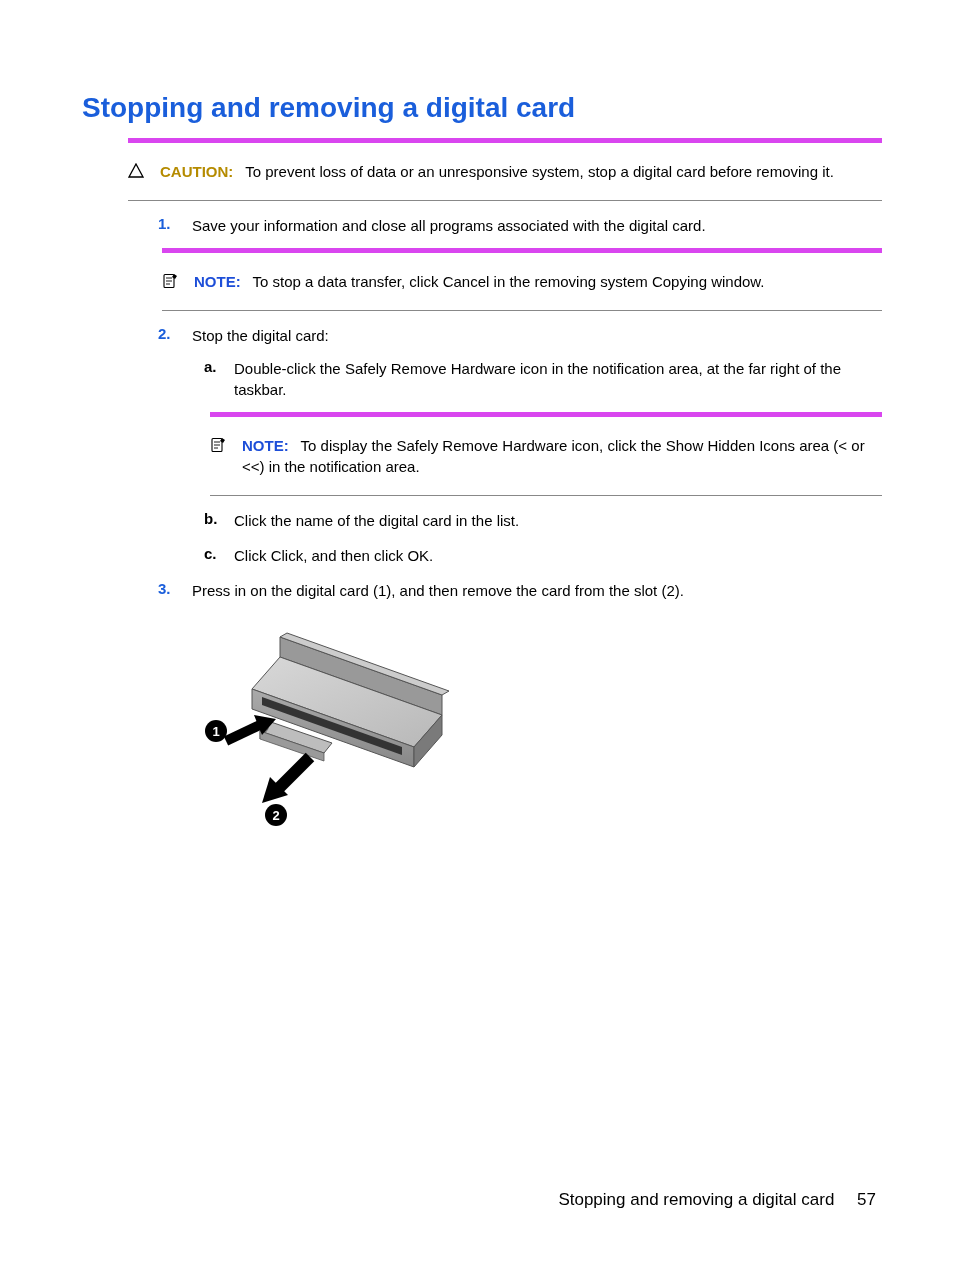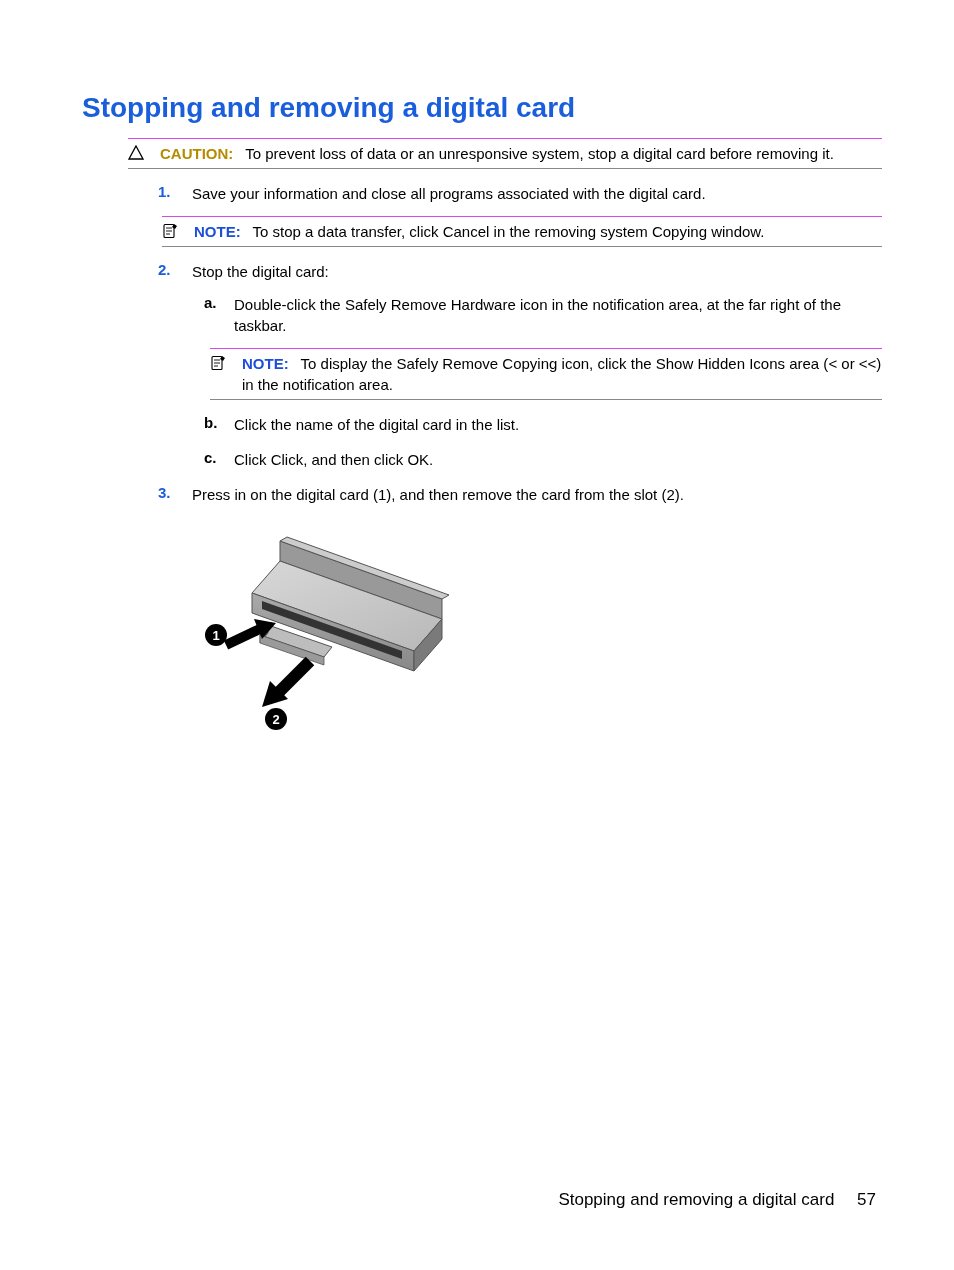--- a/index.html
+++ b/index.html
@@ -21,23 +21,23 @@
   }
   h1.title {
     color: #1a5edb;
     font-size: 28px;
     font-weight: bold;
     margin: 0 0 14px 0;
   }
   .callout {
     display: flex;
     align-items: flex-start;
-    border-top: 1px solid #d946ef;
+    border-top: 5px solid #d946ef;
     border-bottom: 1px solid #888;
-    padding: 4px 0;
+    padding: 18px 0;
     margin-left: 46px;
     margin-bottom: 14px;
   }
   .callout.inner {
     margin-left: 0;
   }
   .callout svg, .callout .icon {
     flex: 0 0 auto;
     margin-right: 8px;
     margin-top: 1px;
@@ -154,21 +154,21 @@
           <div class="callout inner" style="margin-top:12px; margin-left:-24px;">
             <span class="icon">
               <svg width="16" height="16" viewBox="0 0 16 16">
                 <rect x="2" y="1.5" width="10" height="13" rx="1" fill="none" stroke="#000" stroke-width="1.1"></rect>
                 <path d="M4 5h6M4 8h6M4 11h4" stroke="#000" stroke-width="0.9"></path>
                 <path d="M12 1l3 2-2 3-3-2z" fill="#000"></path>
               </svg>
             </span>
             <span class="line">
               <span class="note-label">NOTE:</span>
-              <span>To display the Safely Remove Copying icon, click the </span><b>Show Hidden Icons</b><span> area (</span><b>&lt;</b><span> or </span><b>&lt;&lt;</b><span>) in the notification area.</span>
+              <span>To display the Safely Remove Hardware icon, click the </span><b>Show Hidden Icons</b><span> area (</span><b>&lt;</b><span> or </span><b>&lt;&lt;</b><span>) in the notification area.</span>
             </span>
           </div>
         </li>
         <li>
           <span class="line">Click the name of the digital card in the list.</span>
         </li>
         <li>
           <span class="line">
             <span>Click </span><b>Click</b><span>, and then click </span><b>OK</b><span>.</span>
           </span>

